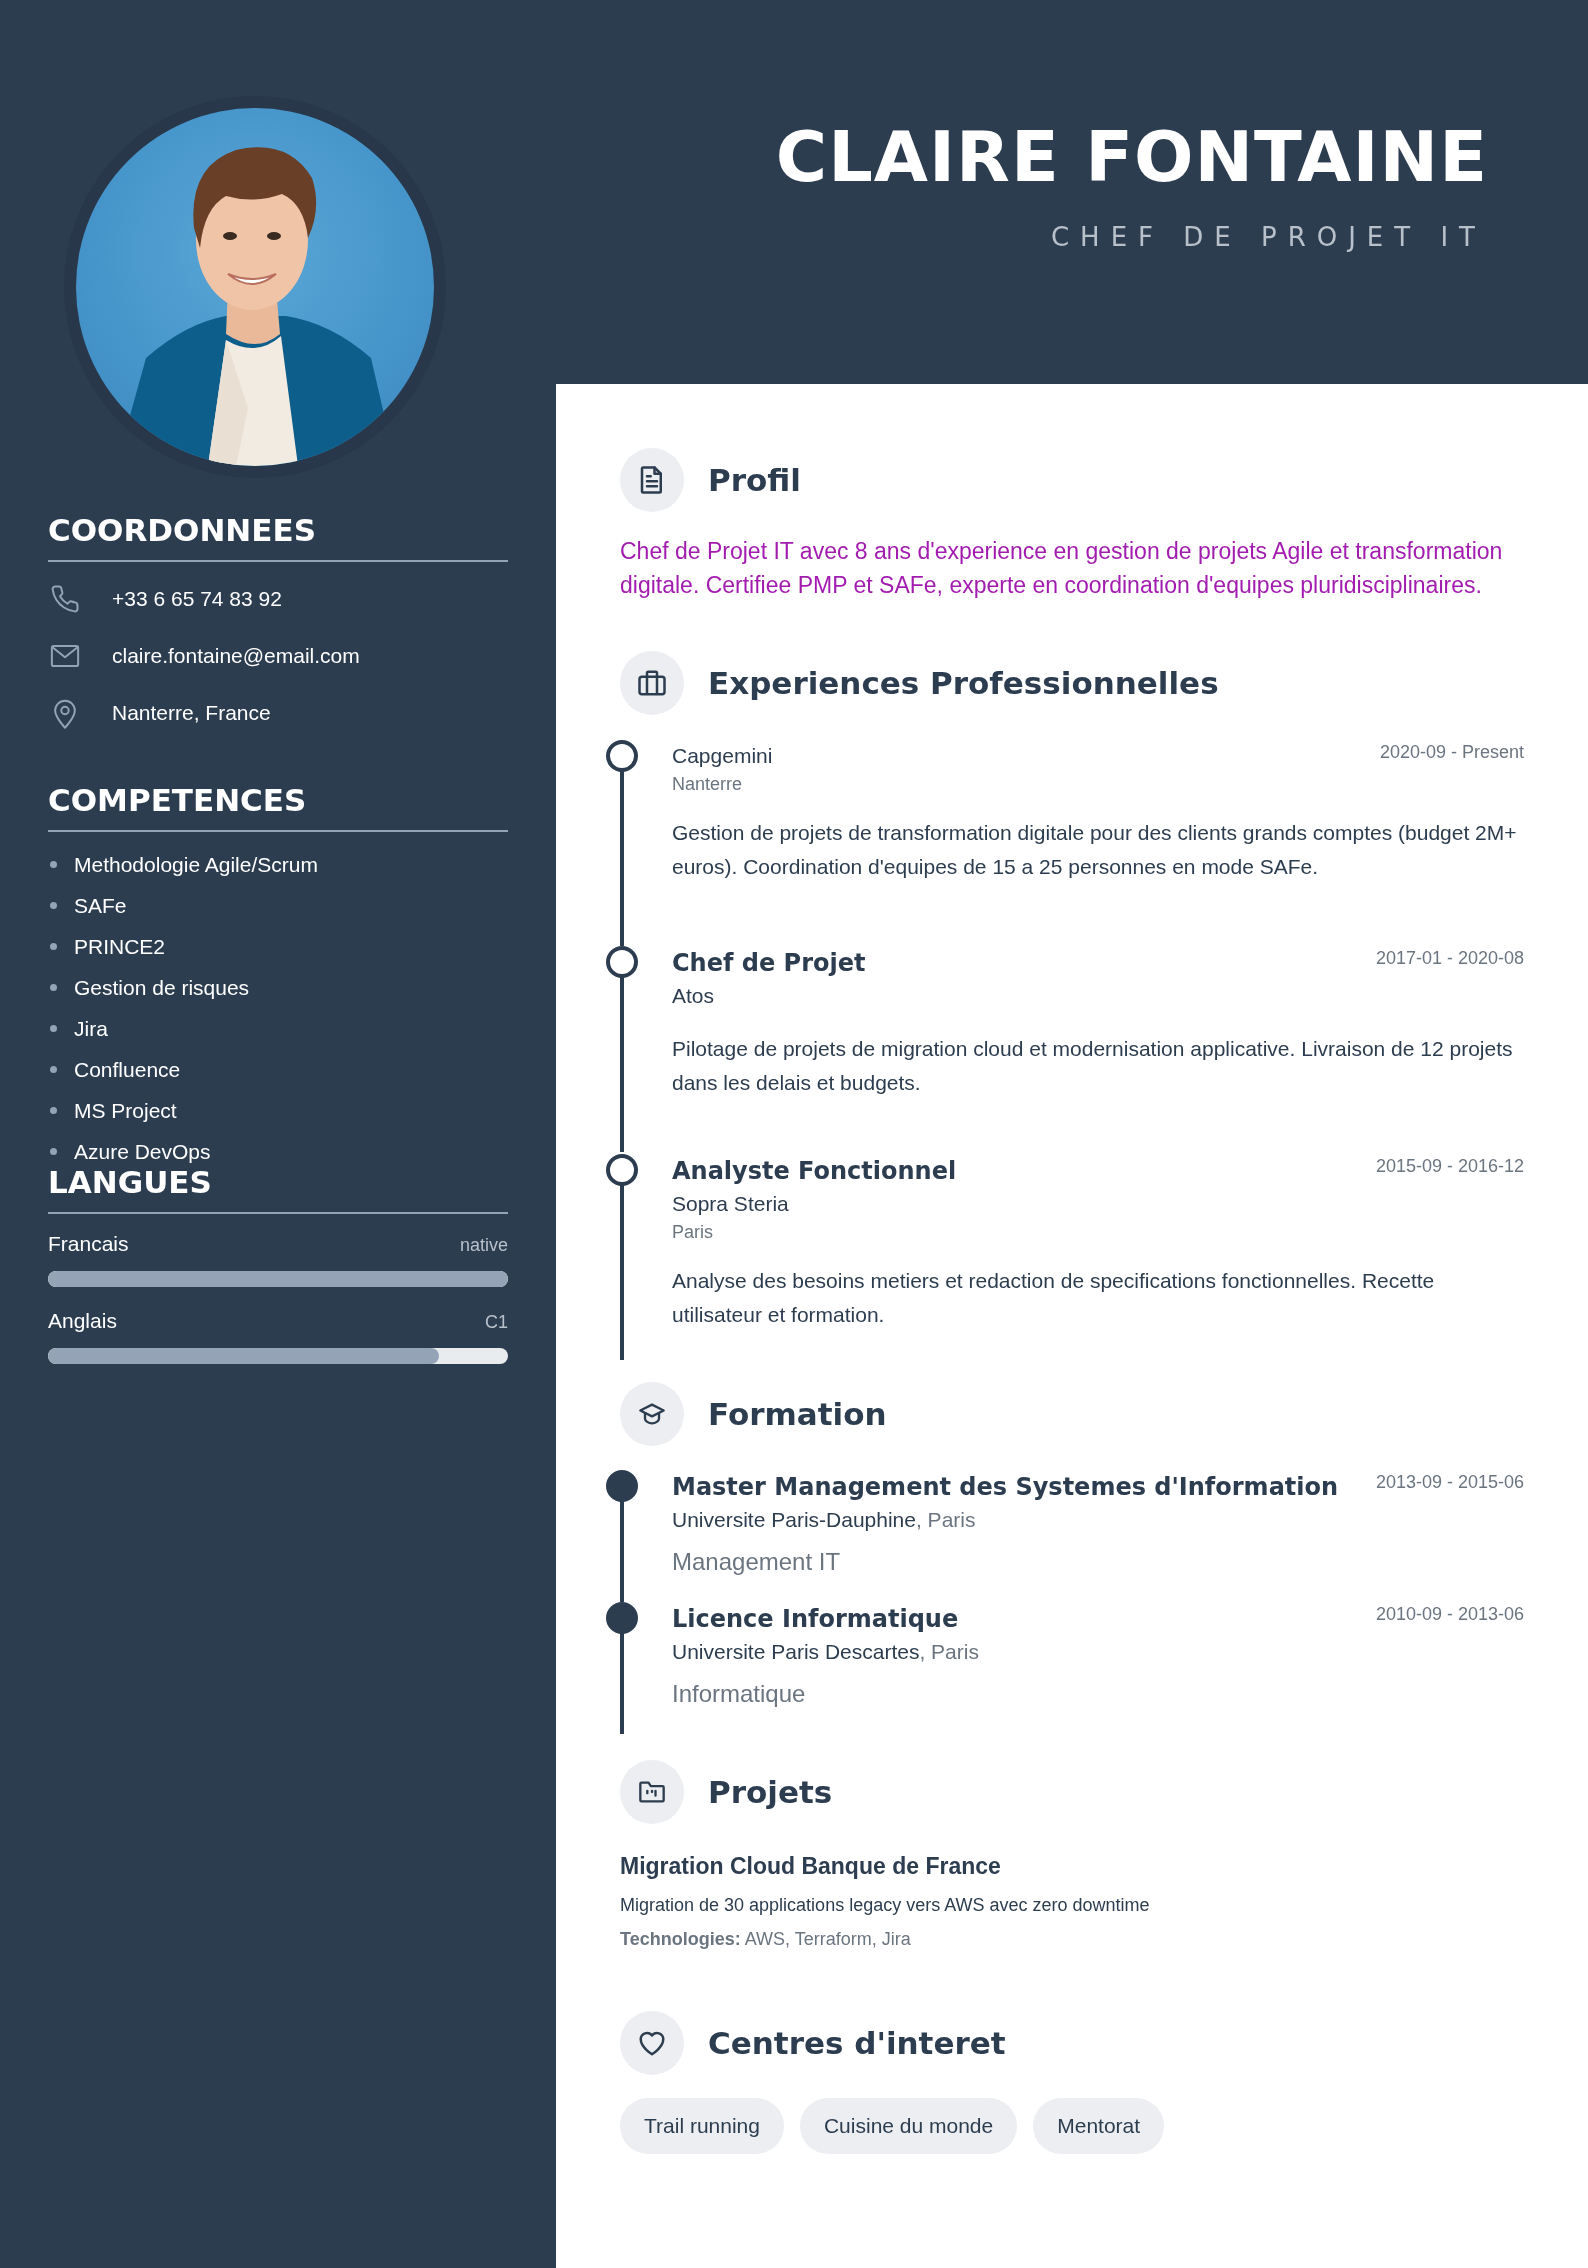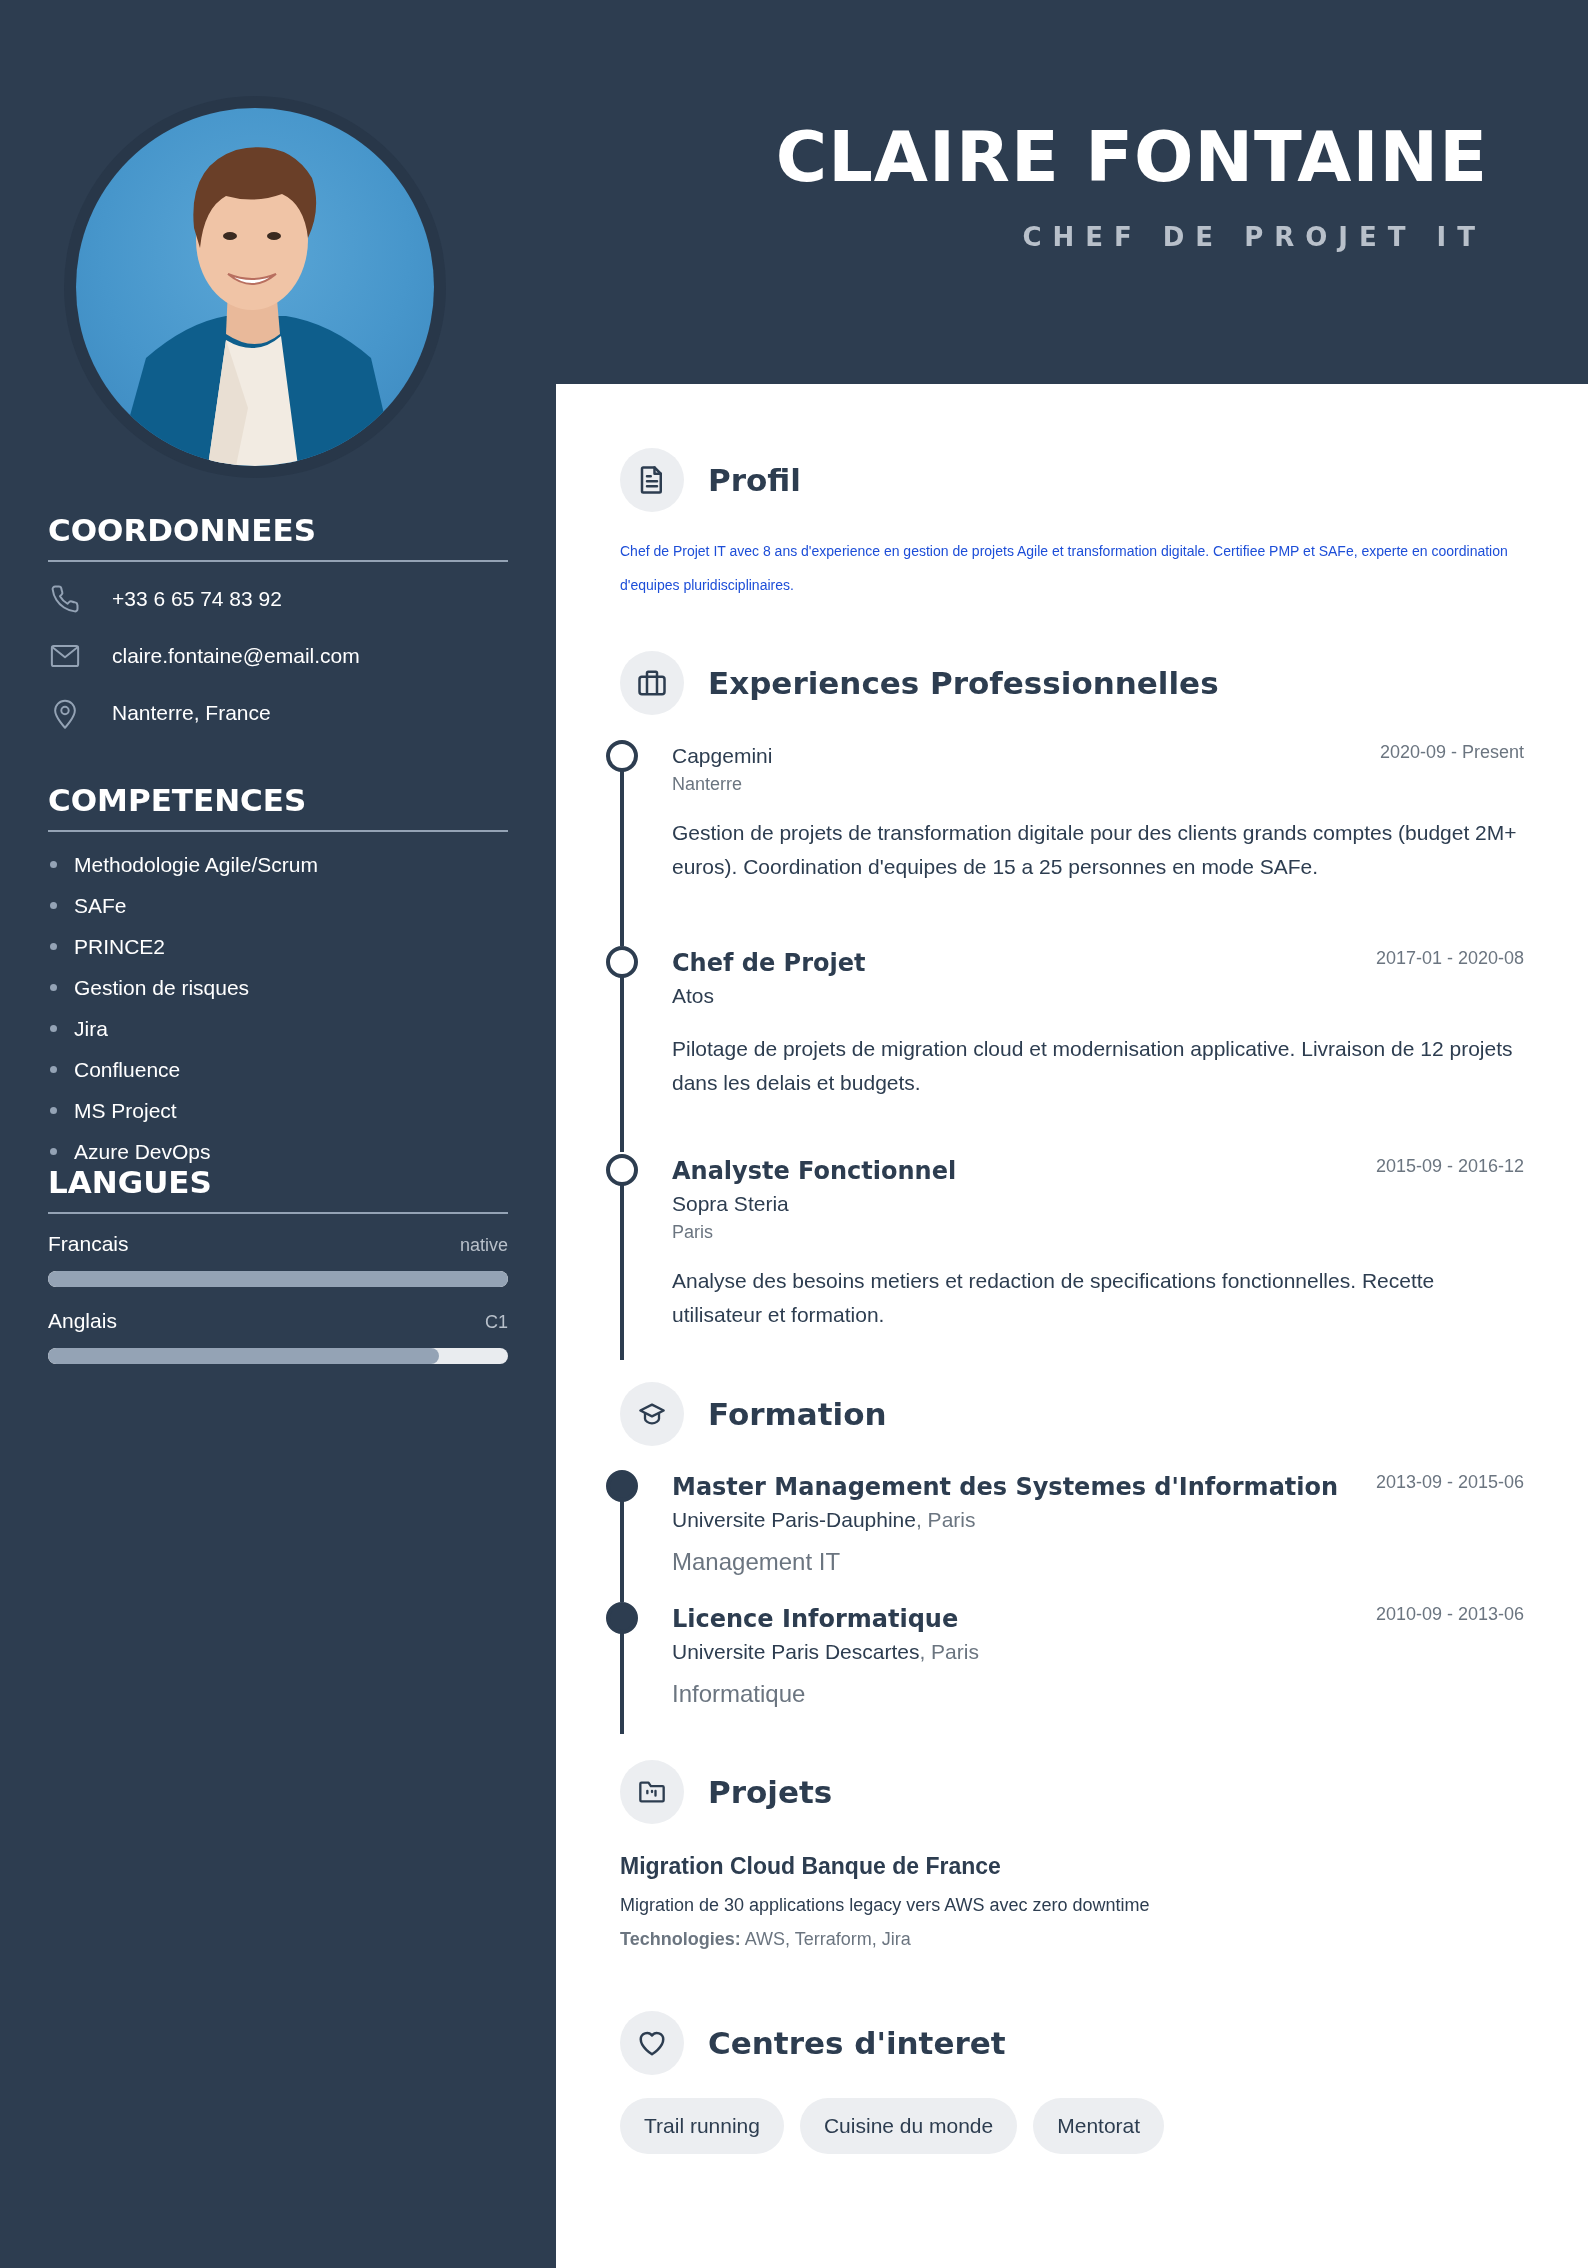--- a/index.html
+++ b/index.html
@@ -12,21 +12,21 @@
 
   
   .photo-ring { position: absolute; left: 64px; top: 96px; width: 382px; height: 382px; border-radius: 50%; background: #283749; }
   .photo { position: absolute; left: 76px; top: 108px; width: 358px; height: 358px; border-radius: 50%; overflow: hidden;
            background: radial-gradient(circle at 50% 40%, #5aa6d6 0%, #4796cb 55%, #3a86bd 100%); }
   .photo svg { width: 100%; height: 100%; display: block; }
 
   
   .name { position: absolute; right: 100px; top: 122px; font-family: "DejaVu Sans", sans-serif; font-weight: bold;
           font-size: 70px; color: #ffffff; letter-spacing: 1px; line-height: 1; }
-  .title { position: absolute; right: 102px; top: 224px; font-family: "DejaVu Sans", sans-serif; font-weight: bold;
+  .title { position: absolute; right: 102px; top: 224px; font-family: "DejaVu Sans", sans-serif; font-weight: normal;
            font-size: 26px; color: #b8c0ca; letter-spacing: 11px; line-height: 1; }
 
   
   .side-section { position: absolute; left: 48px; width: 460px; }
   .side-h { font-family: "DejaVu Sans", sans-serif; font-weight: bold; font-size: 31px; color: #ffffff; line-height: 1;
             padding-bottom: 14px; border-bottom: 2px solid #94a3b5; }
   .contact-row { display: flex; align-items: center; height: 57px; }
   .contact-row .ic { width: 34px; height: 34px; margin-right: 30px; display: flex; align-items: center; justify-content: center; }
   .contact-row .txt { color: #ffffff; font-size: 21px; }
   .skills { list-style: none; margin-top: 12px; }
@@ -39,21 +39,21 @@
   .bar { margin-top: 15px; height: 16px; border-radius: 8px; background: #e9ecef; overflow: hidden; }
   .bar .fill { height: 100%; background: #94a3b5; border-radius: 8px; }
   .cert { margin-top: 20px; }
   .cert-name { font-family: "DejaVu Sans", sans-serif; font-weight: bold; color: #ffffff; font-size: 20px; line-height: 32px; letter-spacing: 1px; }
   .cert-meta { color: #b0b9c5; font-size: 19px; line-height: 24px; }
 
   
   .sec-head { position: absolute; left: 64px; display: flex; align-items: center; }
   .sec-icon { width: 64px; height: 64px; border-radius: 50%; background: #eceef1; display: flex; align-items: center; justify-content: center; margin-right: 24px; }
   .sec-title { font-family: "DejaVu Sans", sans-serif; font-weight: bold; font-size: 31px; color: #2d3d50; }
-  .profile-text { position: absolute; left: 64px; top: 150px; width: 900px; font-size: 14px; line-height: 34px; color: #1d4ed8; }
+  .profile-text { position: absolute; left: 64px; top: 150px; width: 900px; font-size: 23px; line-height: 34px; color: #a21caf; }
 
   .tl-item { position: absolute; left: 64px; width: 904px; }
   .tl-line { position: absolute; left: 0; width: 4px; background: #2d3d50; }
   .tl-dot { position: absolute; left: -14px; top: 0; width: 32px; height: 32px; border-radius: 50%; border: 4px solid #2d3d50; background: #ffffff; }
   .tl-dot.filled { background: #2d3d50; }
   .tl-body { position: absolute; left: 52px; top: 0; right: 0; }
   .tl-role { font-family: "DejaVu Sans", sans-serif; font-weight: bold; font-size: 24px; color: #2d3d50; line-height: 34px; }
   .tl-date { position: absolute; right: 0; top: 2px; font-size: 18px; color: #6b7580; }
   .tl-company { font-size: 21px; color: #2d3d50; line-height: 32px; }
   .tl-loc { font-size: 18px; color: #6b7580; line-height: 24px; }

